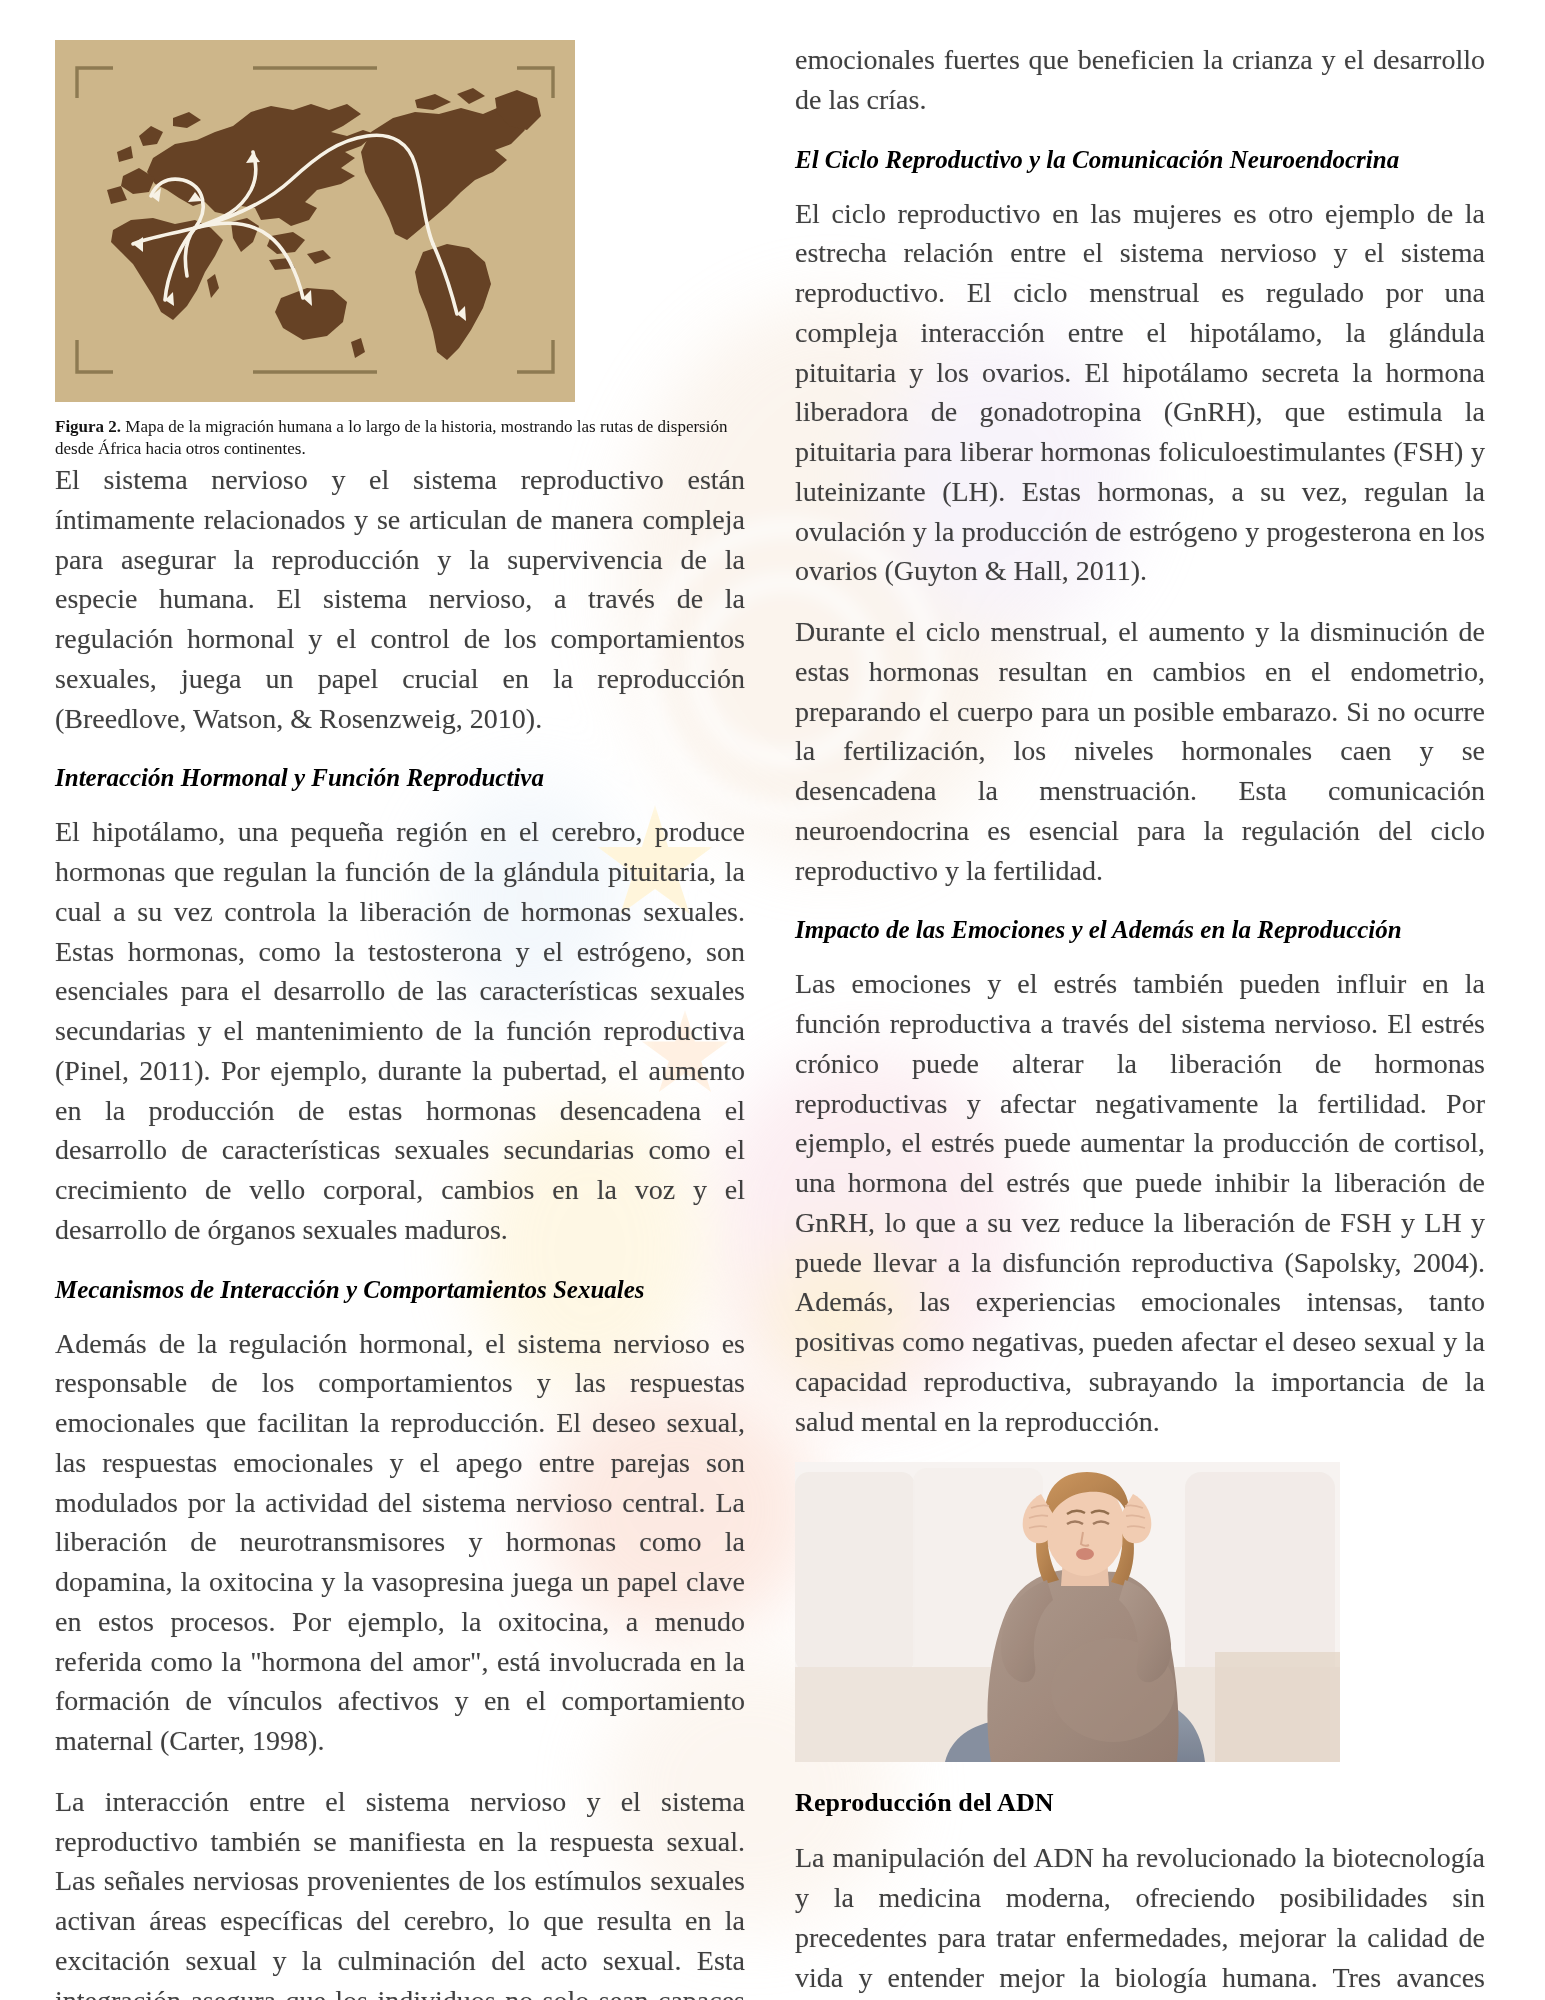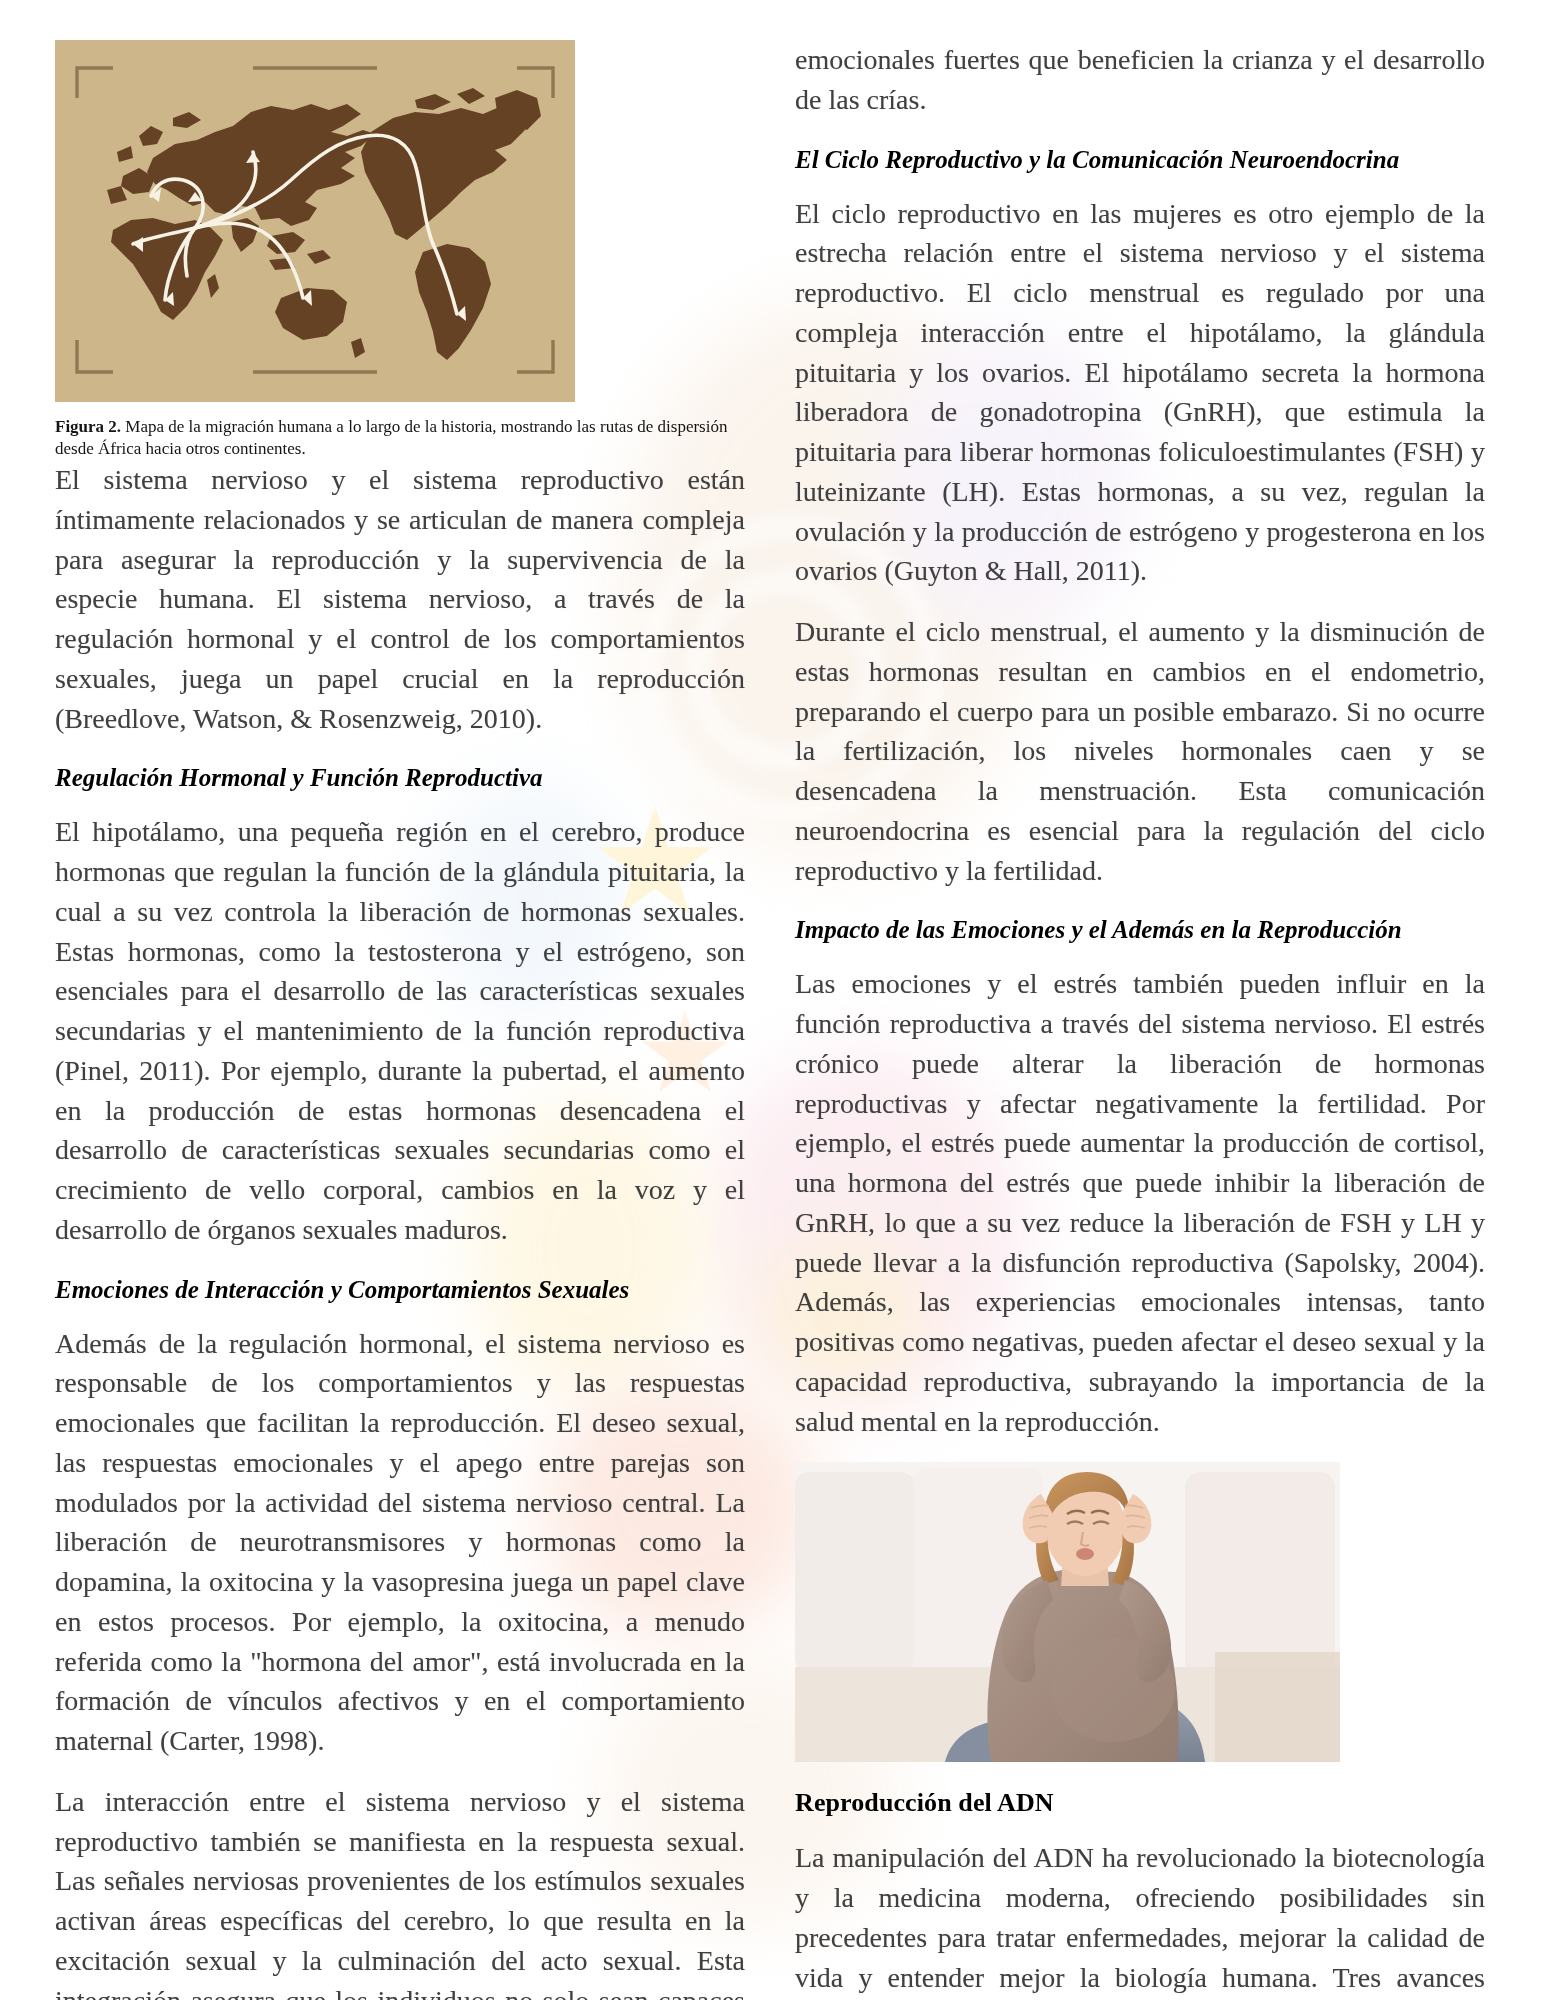--- a/index.html
+++ b/index.html
@@ -209,24 +209,24 @@
             </g>
           </svg>
         </div>
         <figcaption class="caption">
           <b>Figura 2.</b><span> Mapa de la migración humana a lo largo de la historia, mostrando las rutas de dispersión desde África hacia otros continentes.</span>
         </figcaption>
       </figure>
 
       <p class="body">El sistema nervioso y el sistema reproductivo están íntimamente relacionados y se articulan de manera compleja para asegurar la reproducción y la supervivencia de la especie humana. El sistema nervioso, a través de la regulación hormonal y el control de los comportamientos sexuales, juega un papel crucial en la reproducción (Breedlove, Watson, &amp; Rosenzweig, 2010).</p>
 
-      <h3 class="subsec">Regulación Hormonal y Función Reproductiva</h3>
+      <h3 class="subsec">Interacción Hormonal y Función Reproductiva</h3>
       <p class="body">El hipotálamo, una pequeña región en el cerebro, produce hormonas que regulan la función de la glándula pituitaria, la cual a su vez controla la liberación de hormonas sexuales. Estas hormonas, como la testosterona y el estrógeno, son esenciales para el desarrollo de las características sexuales secundarias y el mantenimiento de la función reproductiva (Pinel, 2011). Por ejemplo, durante la pubertad, el aumento en la producción de estas hormonas desencadena el desarrollo de características sexuales secundarias como el crecimiento de vello corporal, cambios en la voz y el desarrollo de órganos sexuales maduros.</p>
 
-      <h3 class="subsec">Emociones de Interacción y Comportamientos Sexuales</h3>
+      <h3 class="subsec">Mecanismos de Interacción y Comportamientos Sexuales</h3>
       <p class="body">Además de la regulación hormonal, el sistema nervioso es responsable de los comportamientos y las respuestas emocionales que facilitan la reproducción. El deseo sexual, las respuestas emocionales y el apego entre parejas son modulados por la actividad del sistema nervioso central. La liberación de neurotransmisores y hormonas como la dopamina, la oxitocina y la vasopresina juega un papel clave en estos procesos. Por ejemplo, la oxitocina, a menudo referida como la "hormona del amor", está involucrada en la formación de vínculos afectivos y en el comportamiento maternal (Carter, 1998).</p>
       <p class="body">La interacción entre el sistema nervioso y el sistema reproductivo también se manifiesta en la respuesta sexual. Las señales nerviosas provenientes de los estímulos sexuales activan áreas específicas del cerebro, lo que resulta en la excitación sexual y la culminación del acto sexual. Esta integración asegura que los individuos no solo sean capaces de reproducirse, sino que también establezcan vínculos</p>
     </div>
 
     <div class="col">
 
       <p class="body">emocionales fuertes que beneficien la crianza y el desarrollo de las crías.</p>
 
       <h3 class="subsec">El Ciclo Reproductivo y la Comunicación Neuroendocrina</h3>
       <p class="body">El ciclo reproductivo en las mujeres es otro ejemplo de la estrecha relación entre el sistema nervioso y el sistema reproductivo. El ciclo menstrual es regulado por una compleja interacción entre el hipotálamo, la glándula pituitaria y los ovarios. El hipotálamo secreta la hormona liberadora de gonadotropina (GnRH), que estimula la pituitaria para liberar hormonas foliculoestimulantes (FSH) y luteinizante (LH). Estas hormonas, a su vez, regulan la ovulación y la producción de estrógeno y progesterona en los ovarios (Guyton &amp; Hall, 2011).</p>

